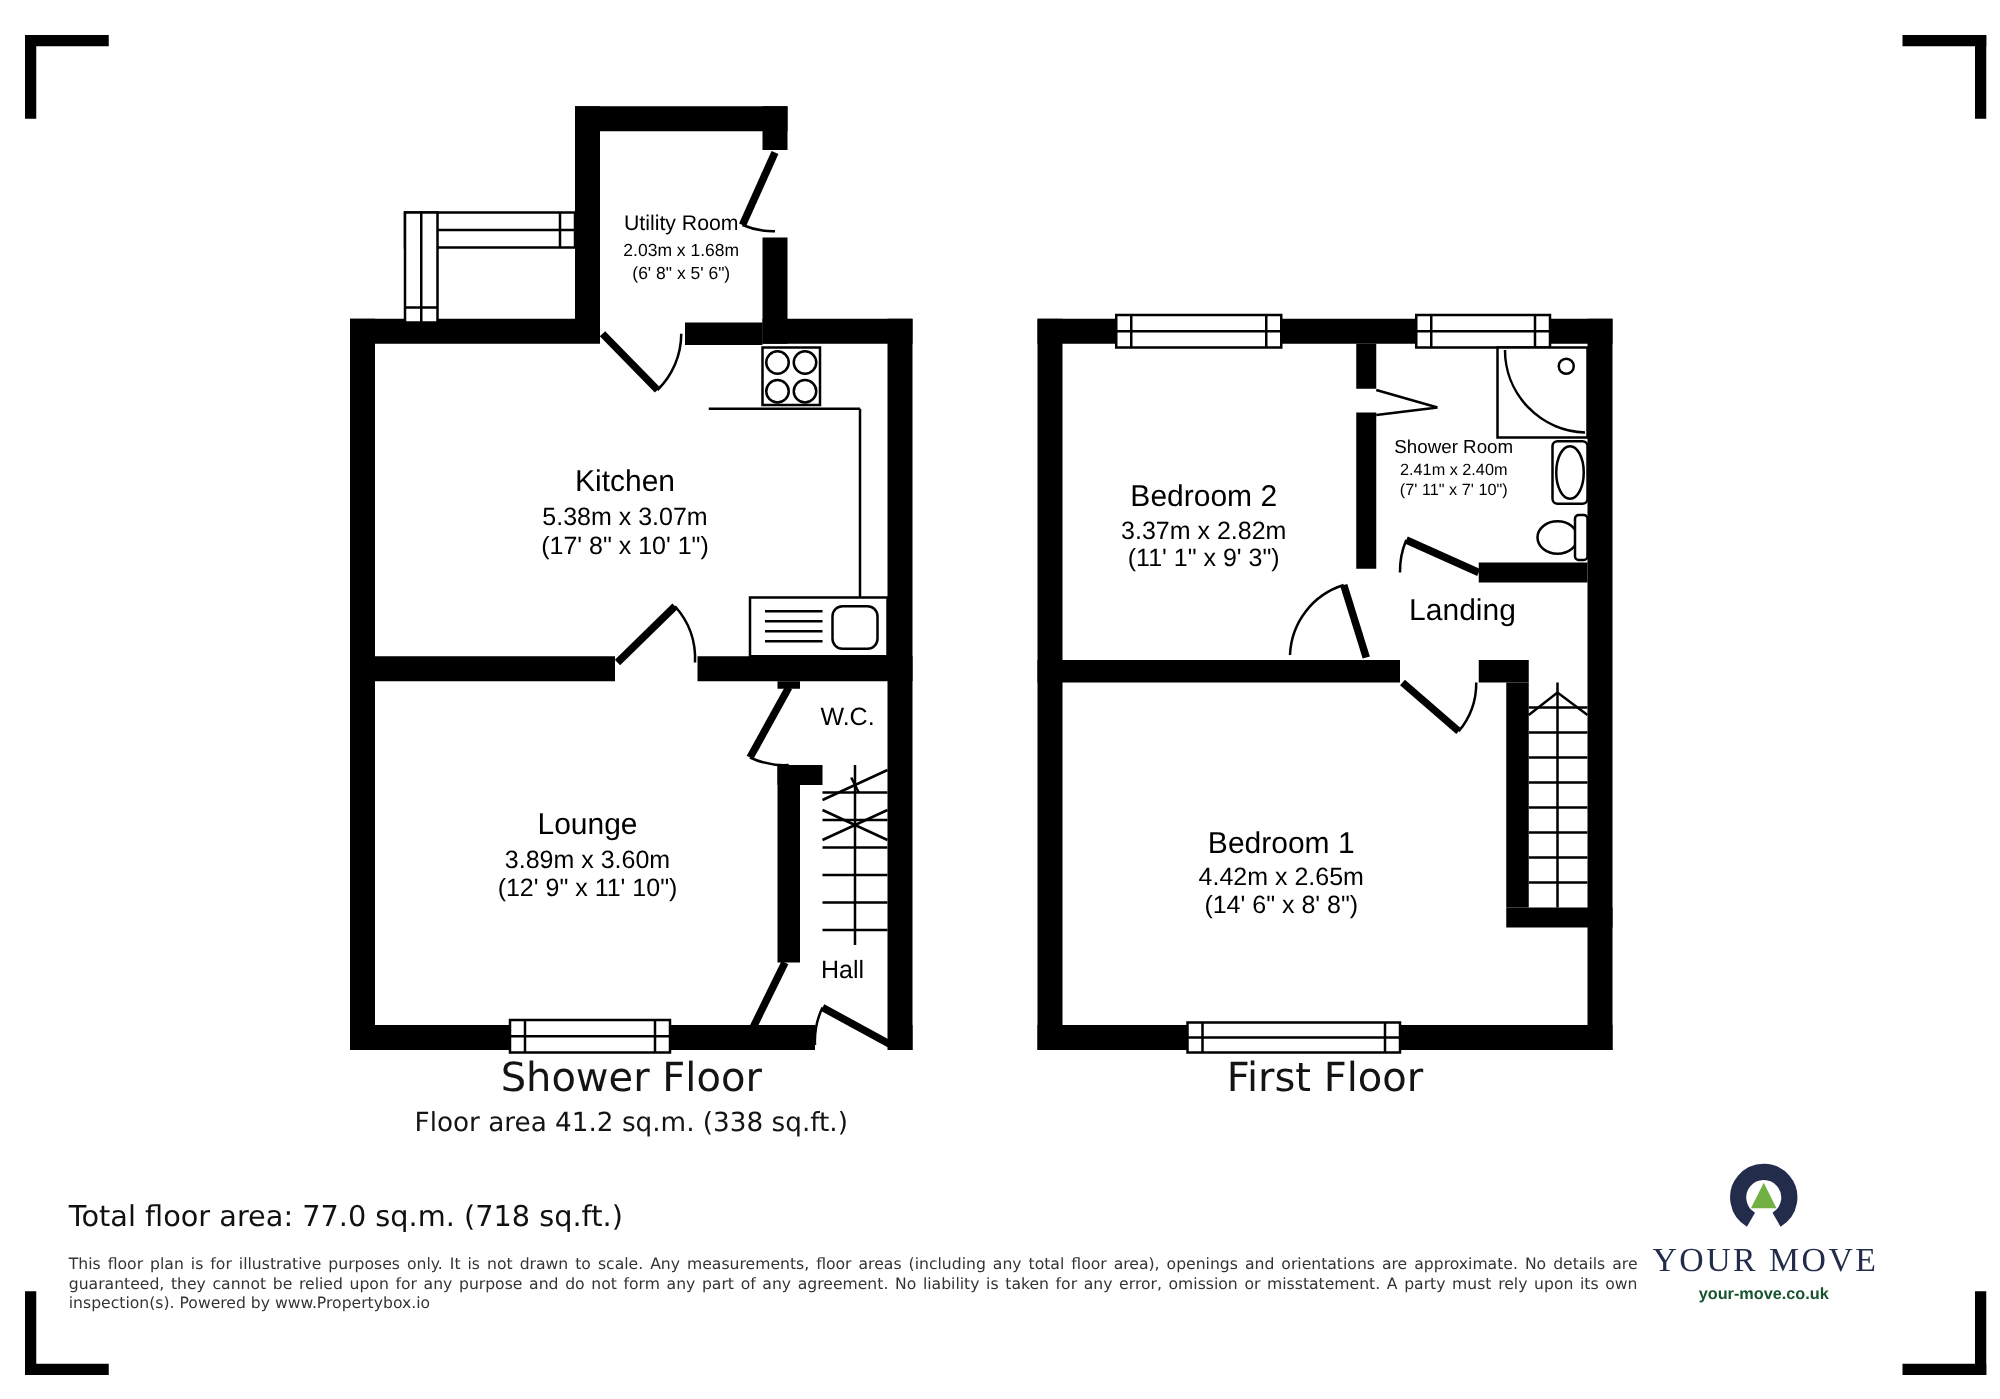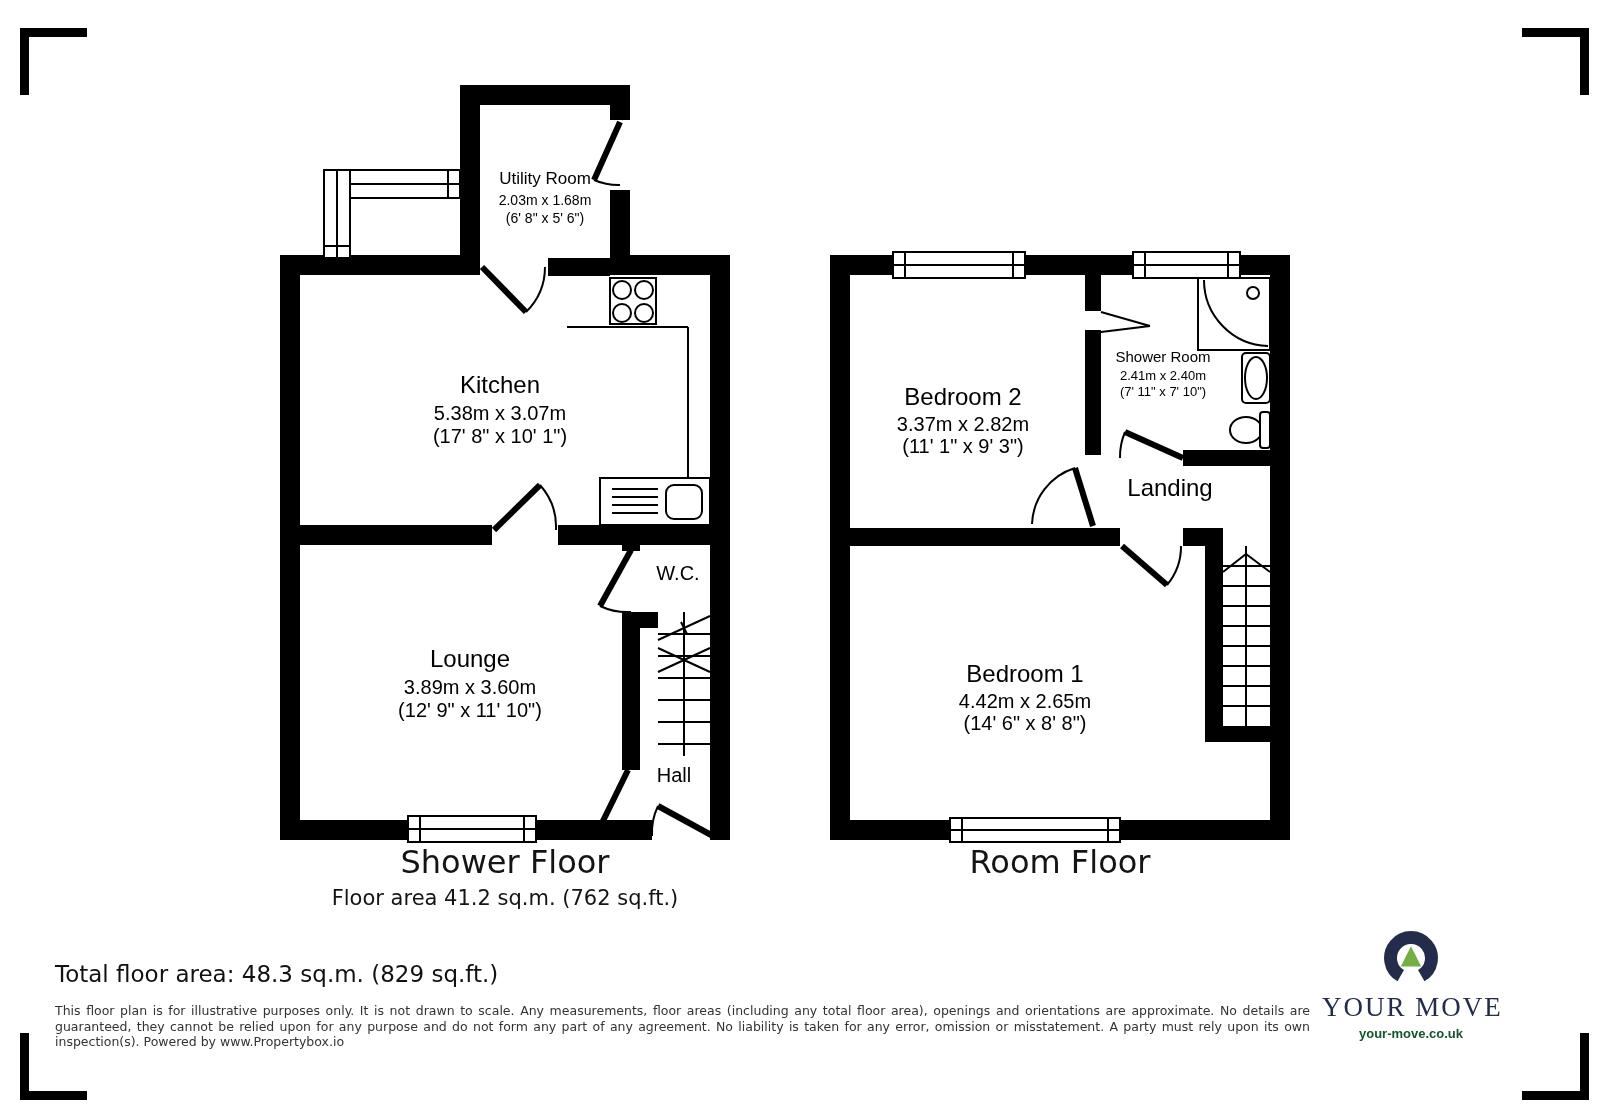--- a/index.html
+++ b/index.html
@@ -212,24 +212,24 @@
 
       <text class="t24" x="1170" y="496">Landing</text>
 
       <text class="t24" x="1025" y="682">Bedroom 1</text>
       <text class="t20" x="1025" y="708">4.42m x 2.65m</text>
       <text class="t20" x="1025" y="730">(14' 6" x 8' 8")</text>
     </g>
   </svg>
 
   <div class="cap-title" style="left:280px;top:843px;width:450px">Shower Floor</div>
-  <div class="cap-area" style="left:280px;top:886px;width:450px">Floor area 41.2 sq.m. (762 sq.ft.)</div>
-  <div class="cap-title" style="left:830px;top:843px;width:460px">Room Floor</div>
-
-  <div class="total">Total floor area: 48.3 sq.m. (829 sq.ft.)</div>
+  <div class="cap-area" style="left:280px;top:886px;width:450px">Floor area 41.2 sq.m. (338 sq.ft.)</div>
+  <div class="cap-title" style="left:830px;top:843px;width:460px">First Floor</div>
+
+  <div class="total">Total floor area: 77.0 sq.m. (718 sq.ft.)</div>
   <div class="disclaimer">This floor plan is for illustrative purposes only. It is not drawn to scale. Any measurements, floor areas (including any total floor area), openings and orientations are approximate. No details are guaranteed, they cannot be relied upon for any purpose and do not form any part of any agreement. No liability is taken for any error, omission or misstatement. A party must rely upon its own inspection(s). Powered by www.Propertybox.io</div>
 
   <div class="logo">
     <svg width="56" height="56" viewBox="0 0 52 52">
       <path d="M16.5,42.45 A19,19 0 1 1 35.5,42.45" fill="none" stroke="#232d4b" stroke-width="12"></path>
       <polygon points="26,15 16.5,34 35.5,34" fill="#72b043"></polygon>
     </svg>
     <div class="logo-brand">YOUR MOVE</div>
     <div class="logo-site">your-move.co.uk</div>
   </div>

